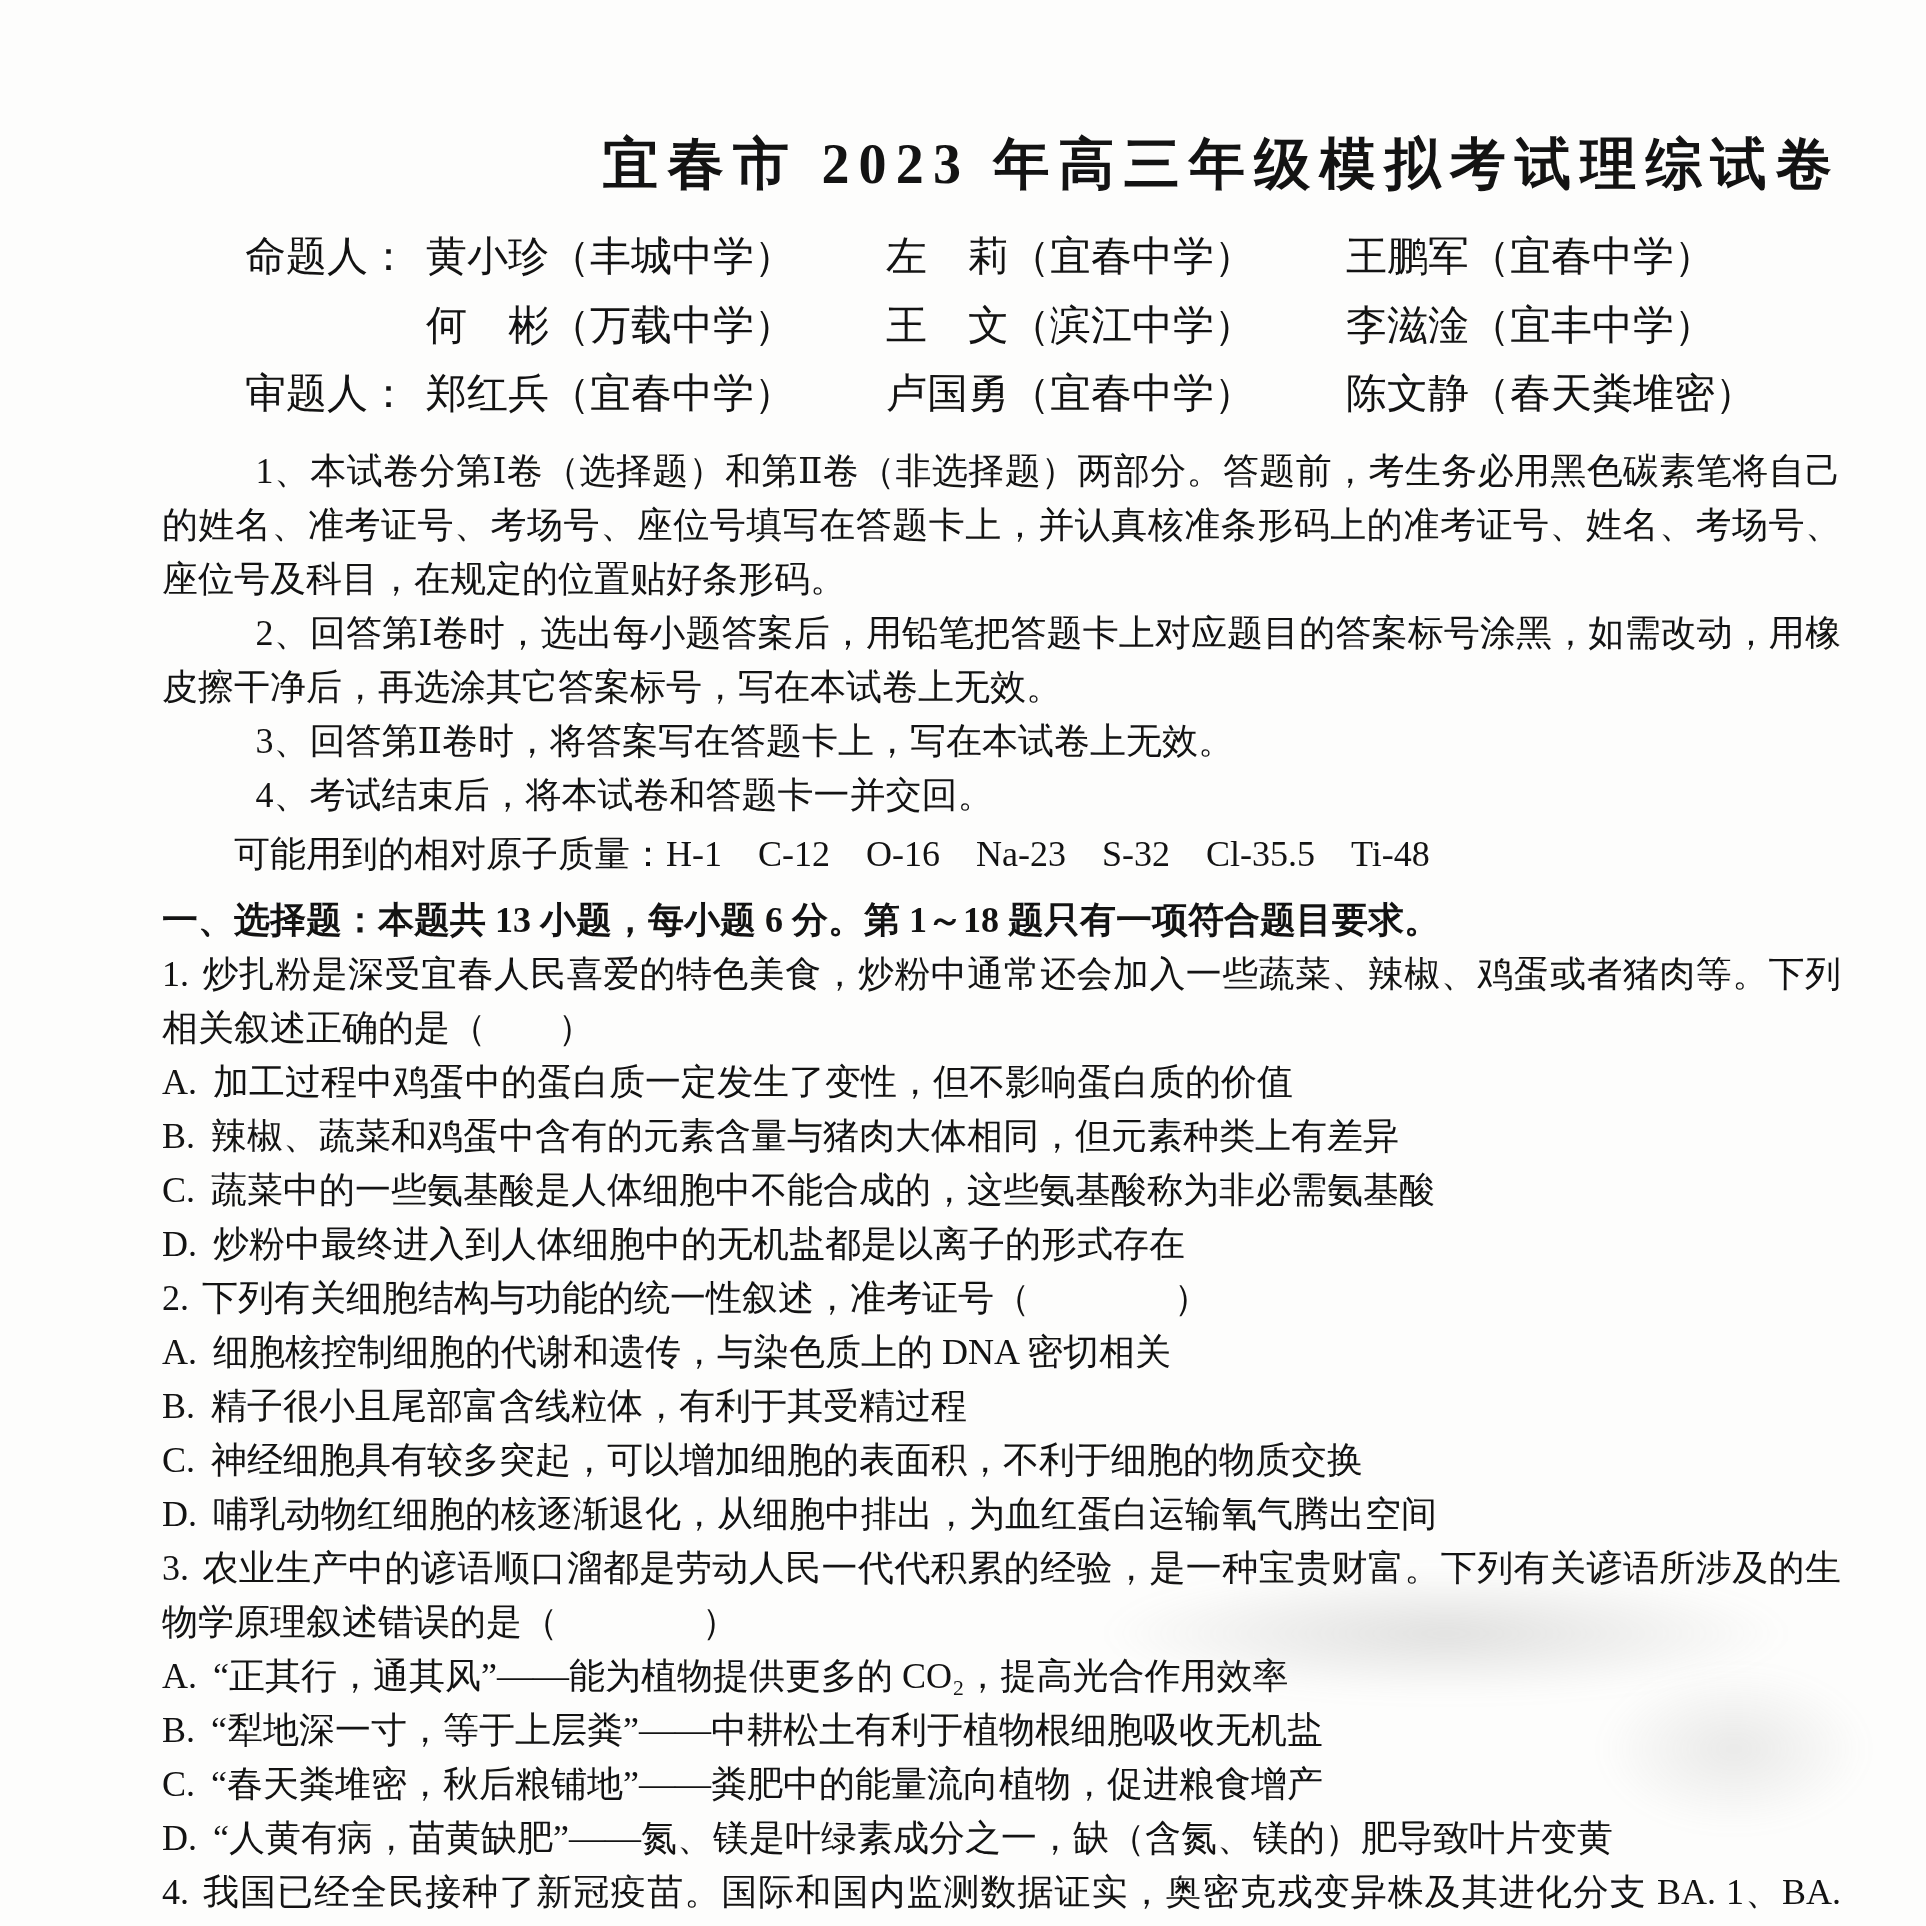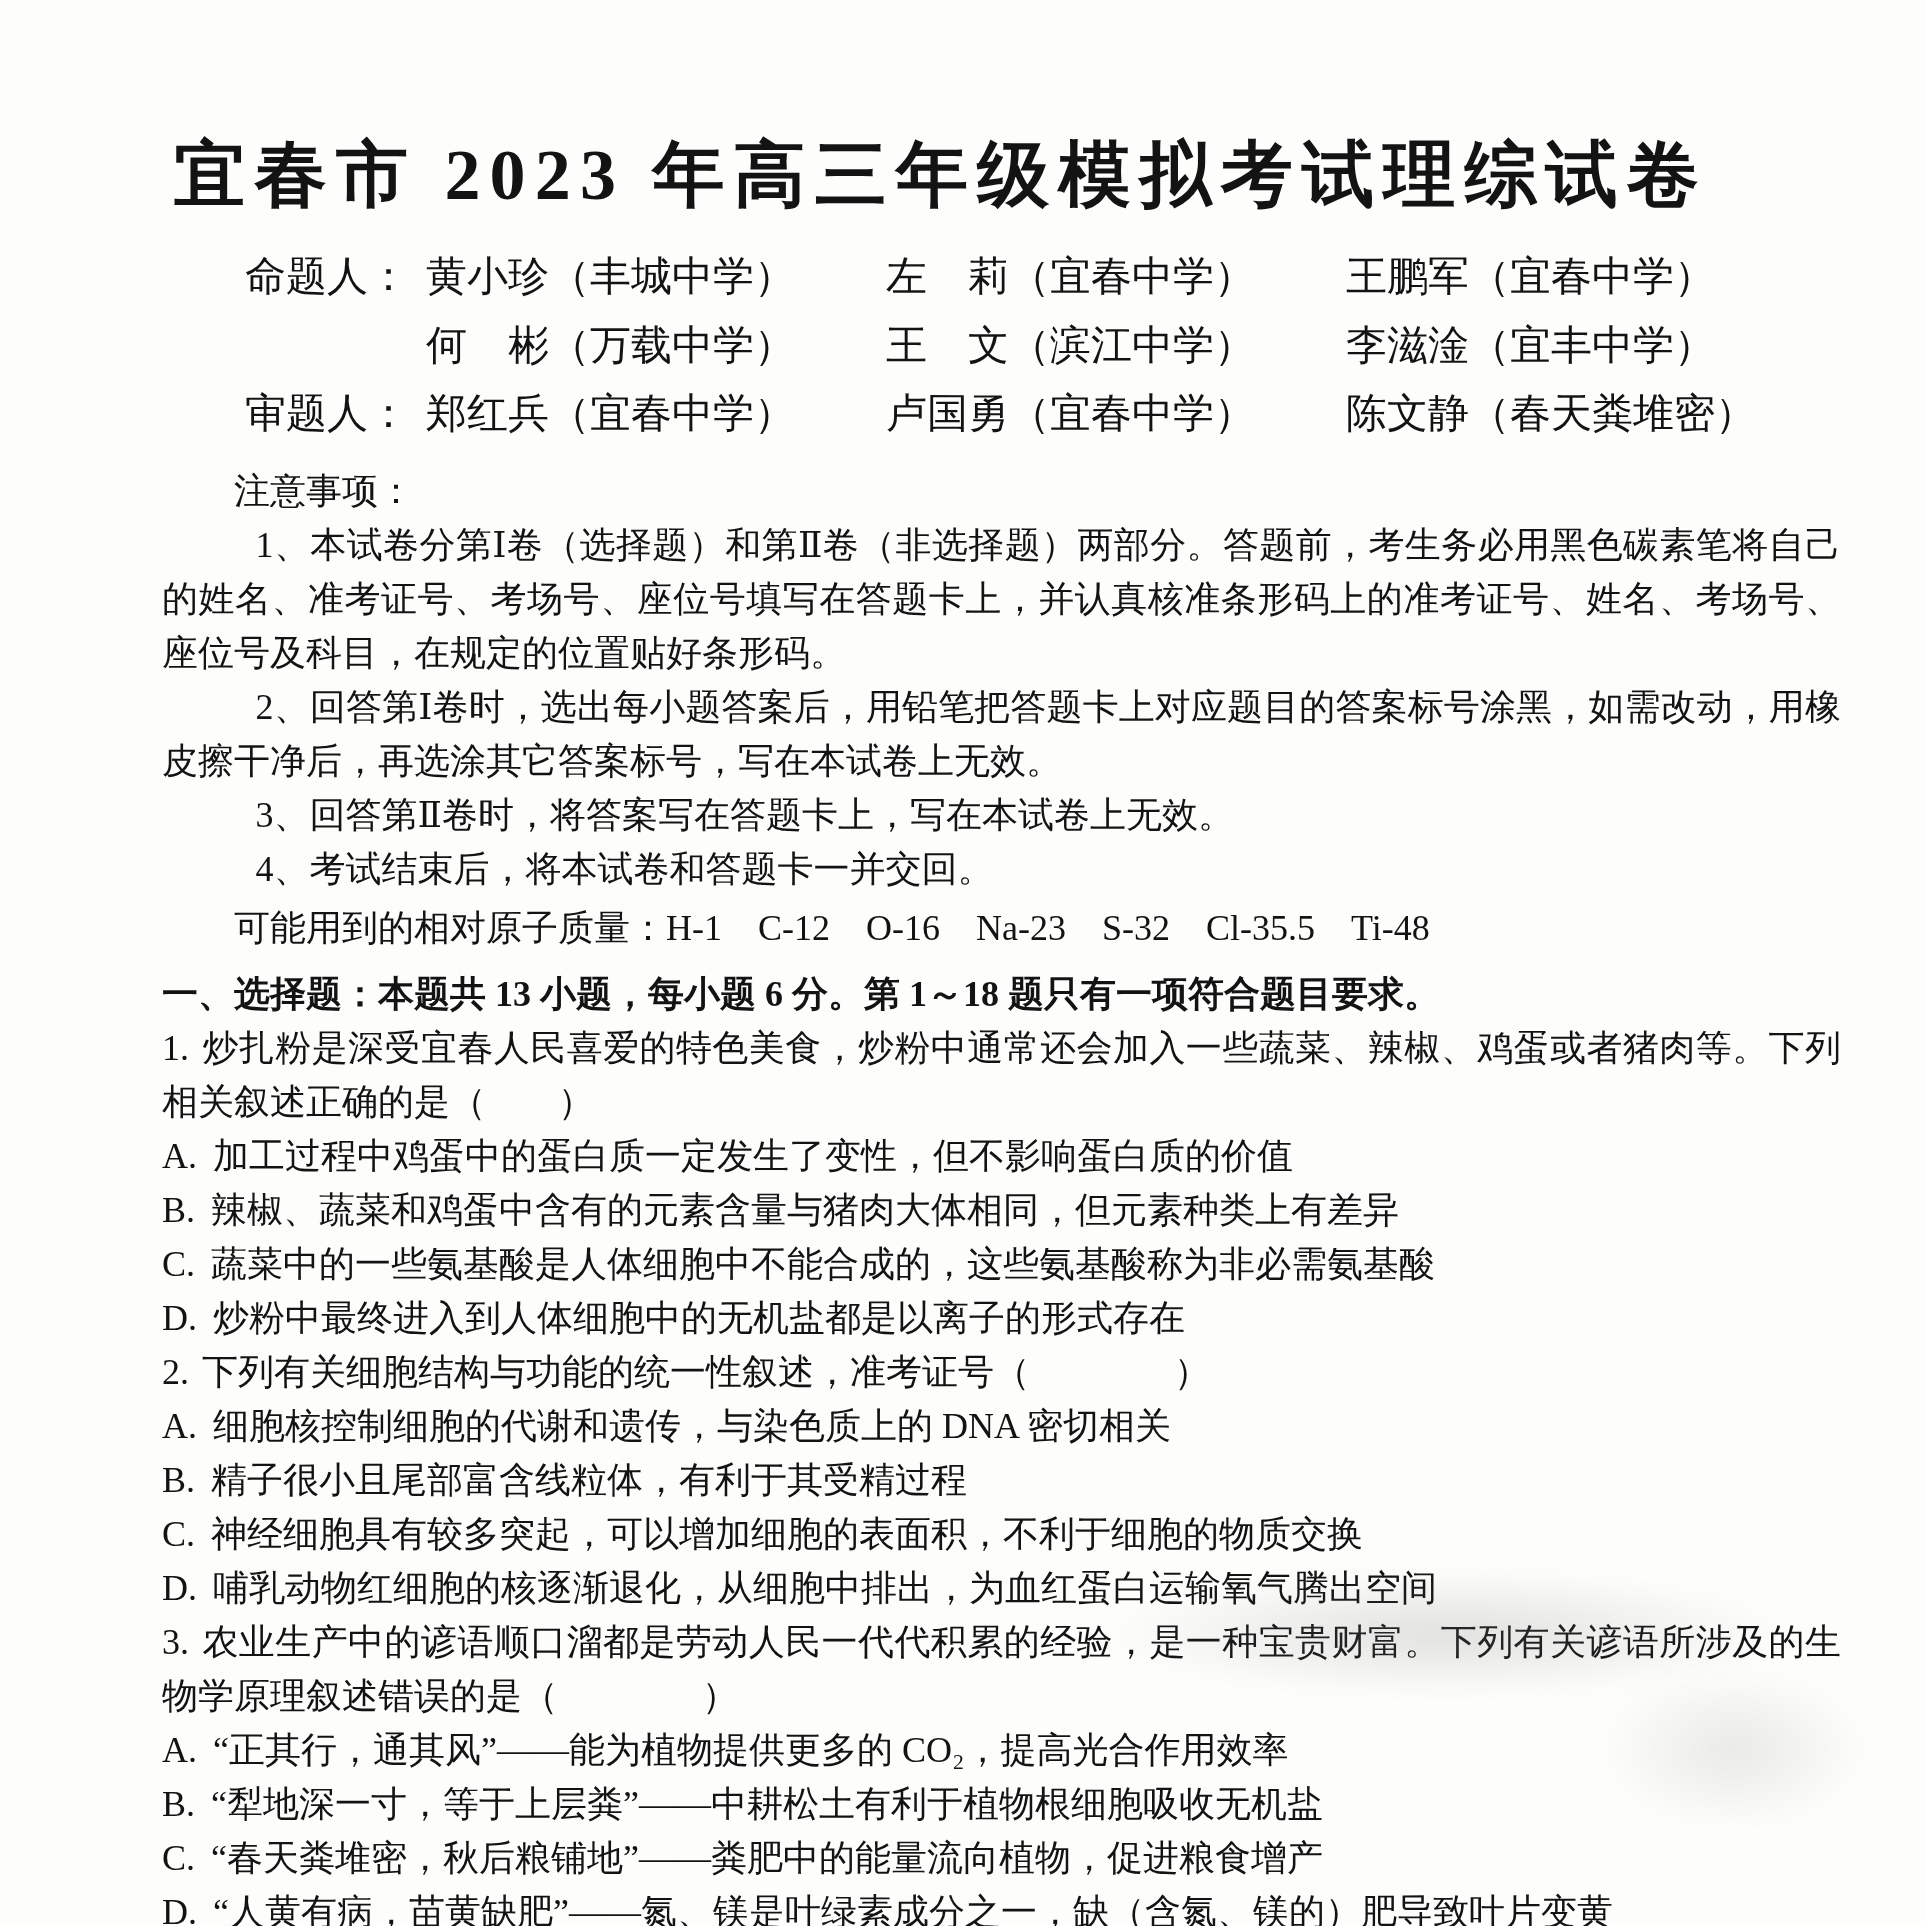--- a/index.html
+++ b/index.html
@@ -7,25 +7,26 @@
     position:relative;
     width:1987px;height:2811px;
     background:#fdfdfc;
     color:#131313;
     font-family:"Liberation Serif","DejaVu Serif",serif;
     box-sizing:border-box;
     padding:127px 146px 0 162px;
     overflow:hidden;
   }
   .title{
-    font-size:72px;
+    font-size:56px;
     font-weight:700;
     letter-spacing:9.2px;
     white-space:nowrap;
     margin:0 0 27px 11.6px;
+    text-align:right;
   }
   .authors{margin:0 0 23px 83px;font-size:41px;line-height:1.3;}
   .author-row{display:flex;margin-bottom:15.4px;}
   .author-label{flex:none;width:181px;white-space:nowrap;}
   .author-entry{margin-right:91px;white-space:nowrap;}
   .author-entry:last-child{margin-right:0;}
   .bodytext{font-size:36px;line-height:54px;}
   .notice p,.question p,.section-heading{
     margin:0;
     text-align:justify;
@@ -72,21 +73,20 @@
     </div>
     <div class="author-row">
       <span class="author-label">审题人：</span>
       <span class="author-entry">郑红兵（宜春中学）</span>
       <span class="author-entry">卢国勇（宜春中学）</span>
       <span class="author-entry">陈文静（春天粪堆密）</span>
     </div>
   </div>
 
   <div class="notice bodytext">
-    <p class="notice-heading">注意事项：</p>
     <p class="notice-item">1、本试卷分第Ⅰ卷（选择题）和第Ⅱ卷（非选择题）两部分。答题前，考生务必用黑色碳素笔将自己的姓名、准考证号、考场号、座位号填写在答题卡上，并认真核准条形码上的准考证号、姓名、考场号、座位号及科目，在规定的位置贴好条形码。</p>
     <p class="notice-item">2、回答第Ⅰ卷时，选出每小题答案后，用铅笔把答题卡上对应题目的答案标号涂黑，如需改动，用橡皮擦干净后，再选涂其它答案标号，写在本试卷上无效。</p>
     <p class="notice-item">3、回答第Ⅱ卷时，将答案写在答题卡上，写在本试卷上无效。</p>
     <p class="notice-item">4、考试结束后，将本试卷和答题卡一并交回。</p>
     <p class="atomic-mass">可能用到的相对原子质量：H-1　C-12　O-16　Na-23　S-32　Cl-35.5　Ti-48</p>
   </div>
 
   <p class="section-heading bodytext">一、选择题：本题共 13 小题，每小题 6 分。第 1～18 题只有一项符合题目要求。</p>
 
   <div class="question bodytext">

